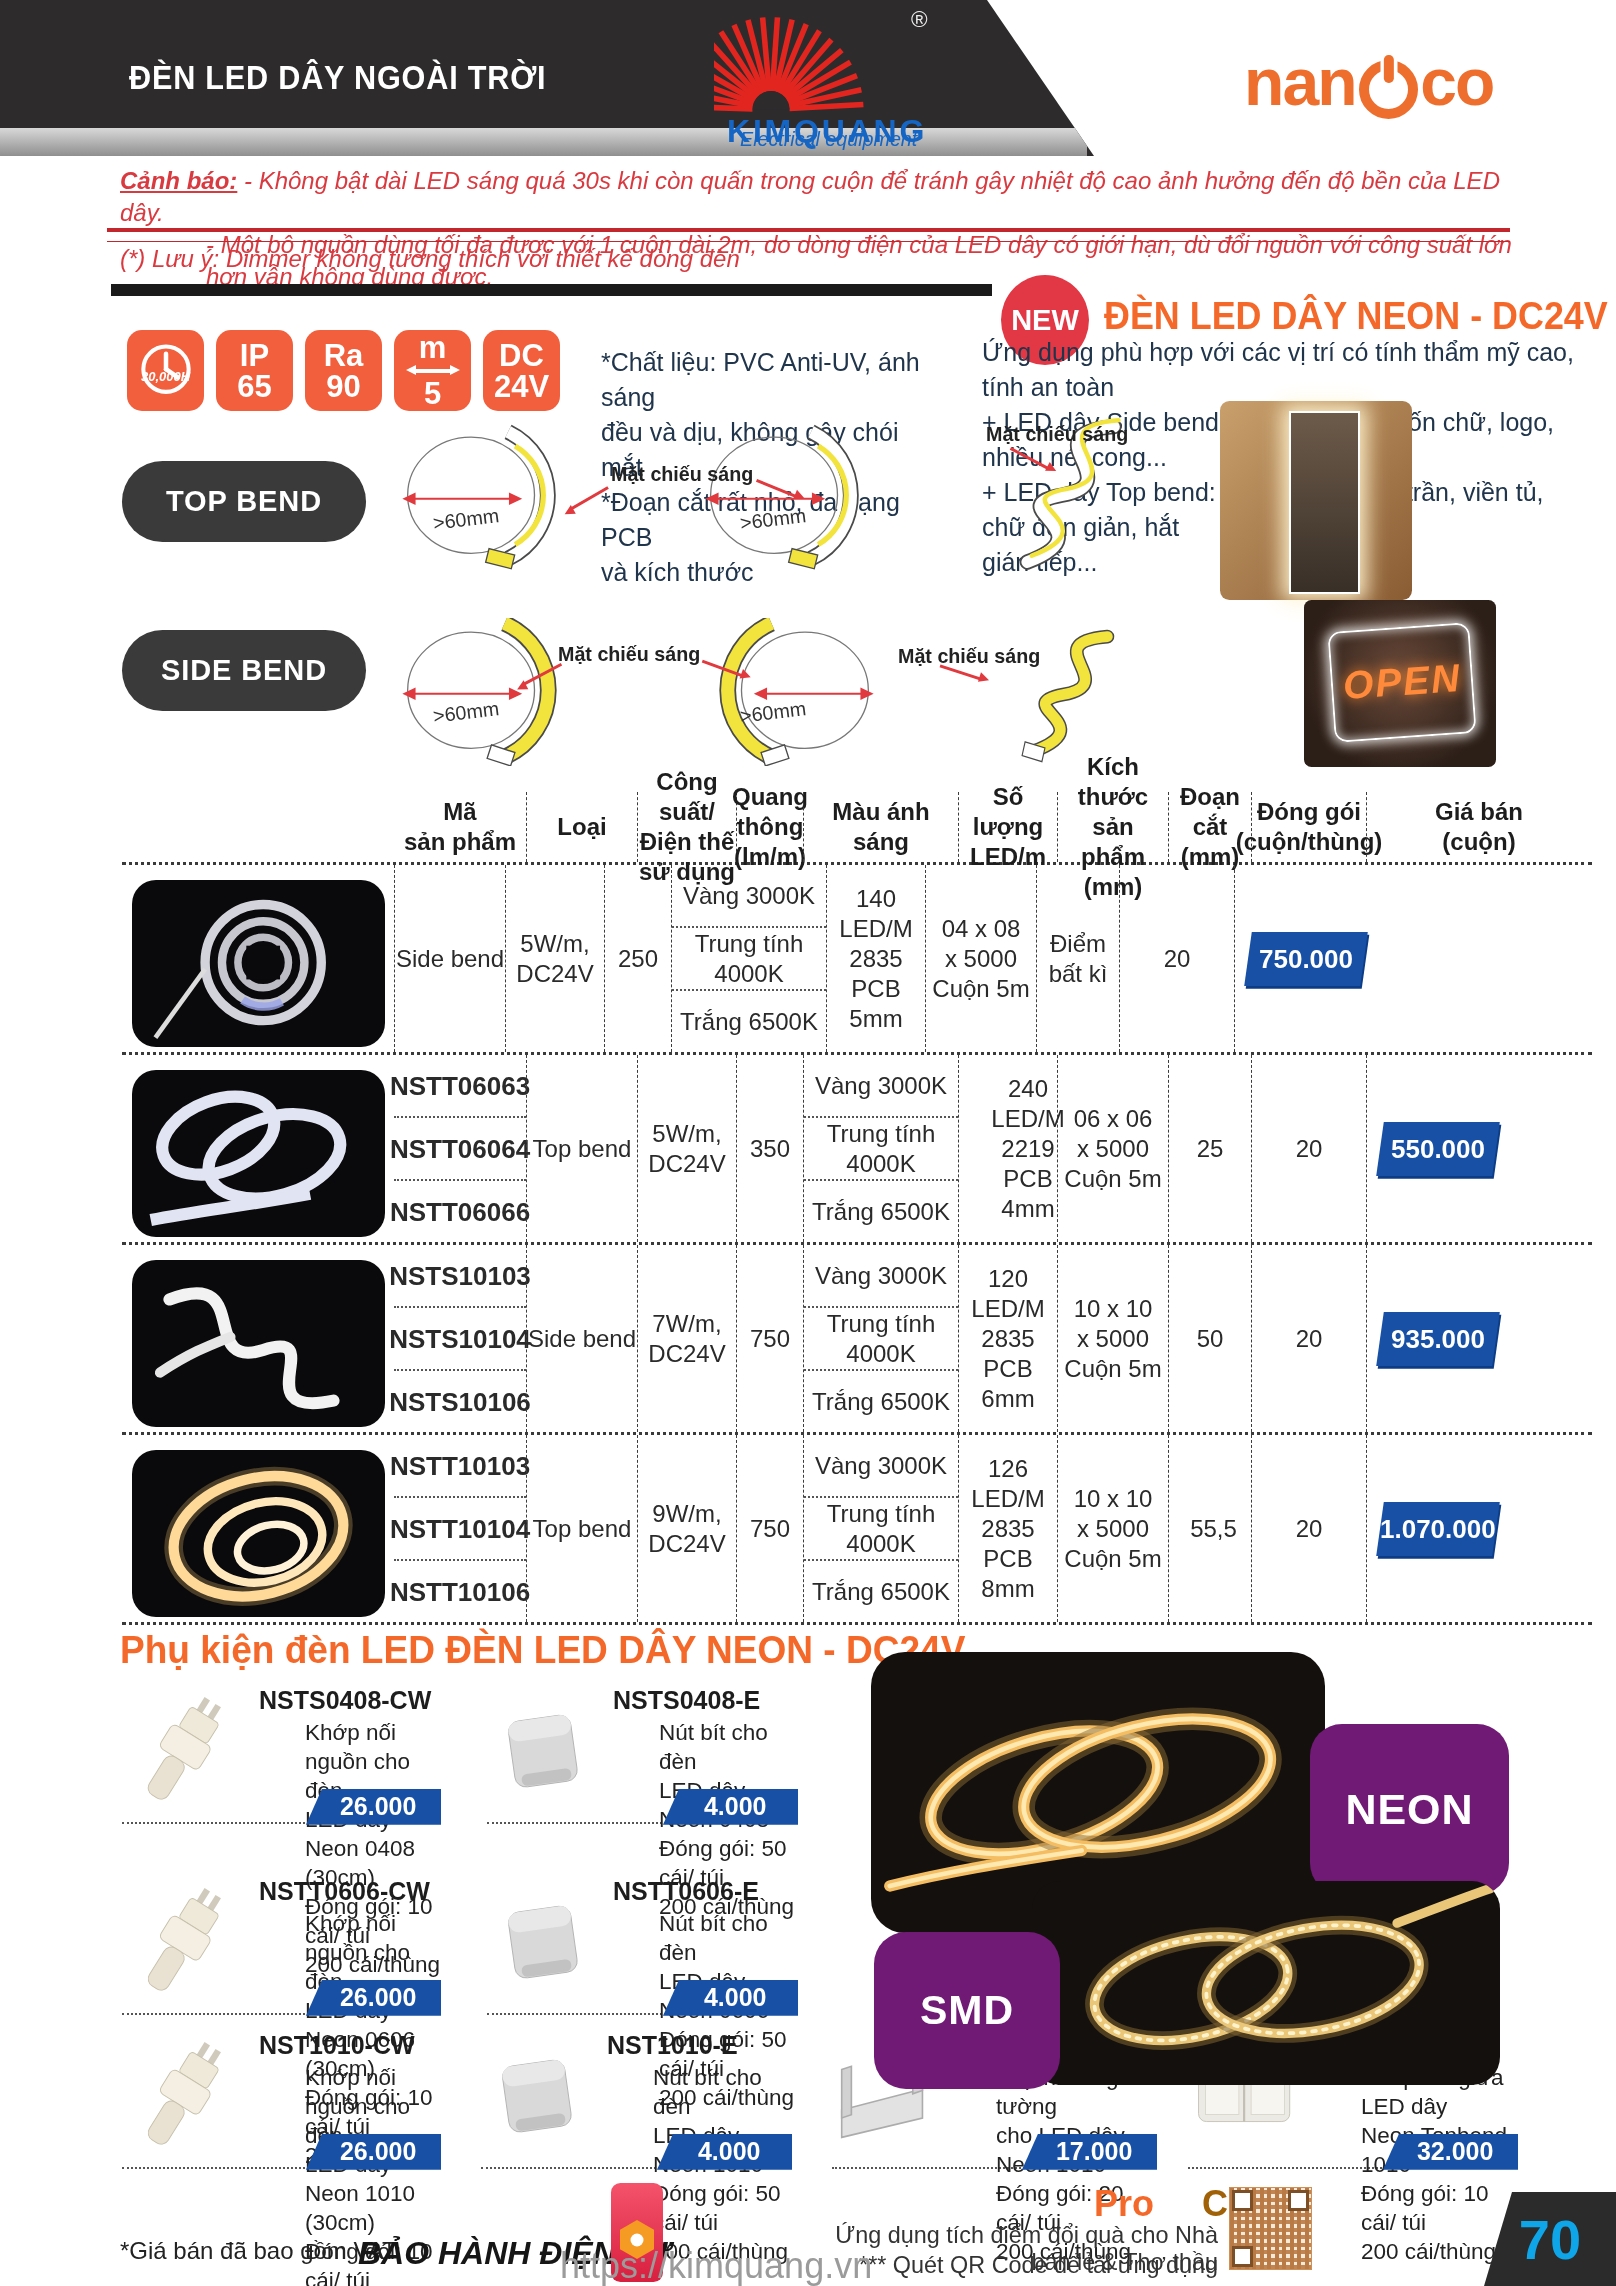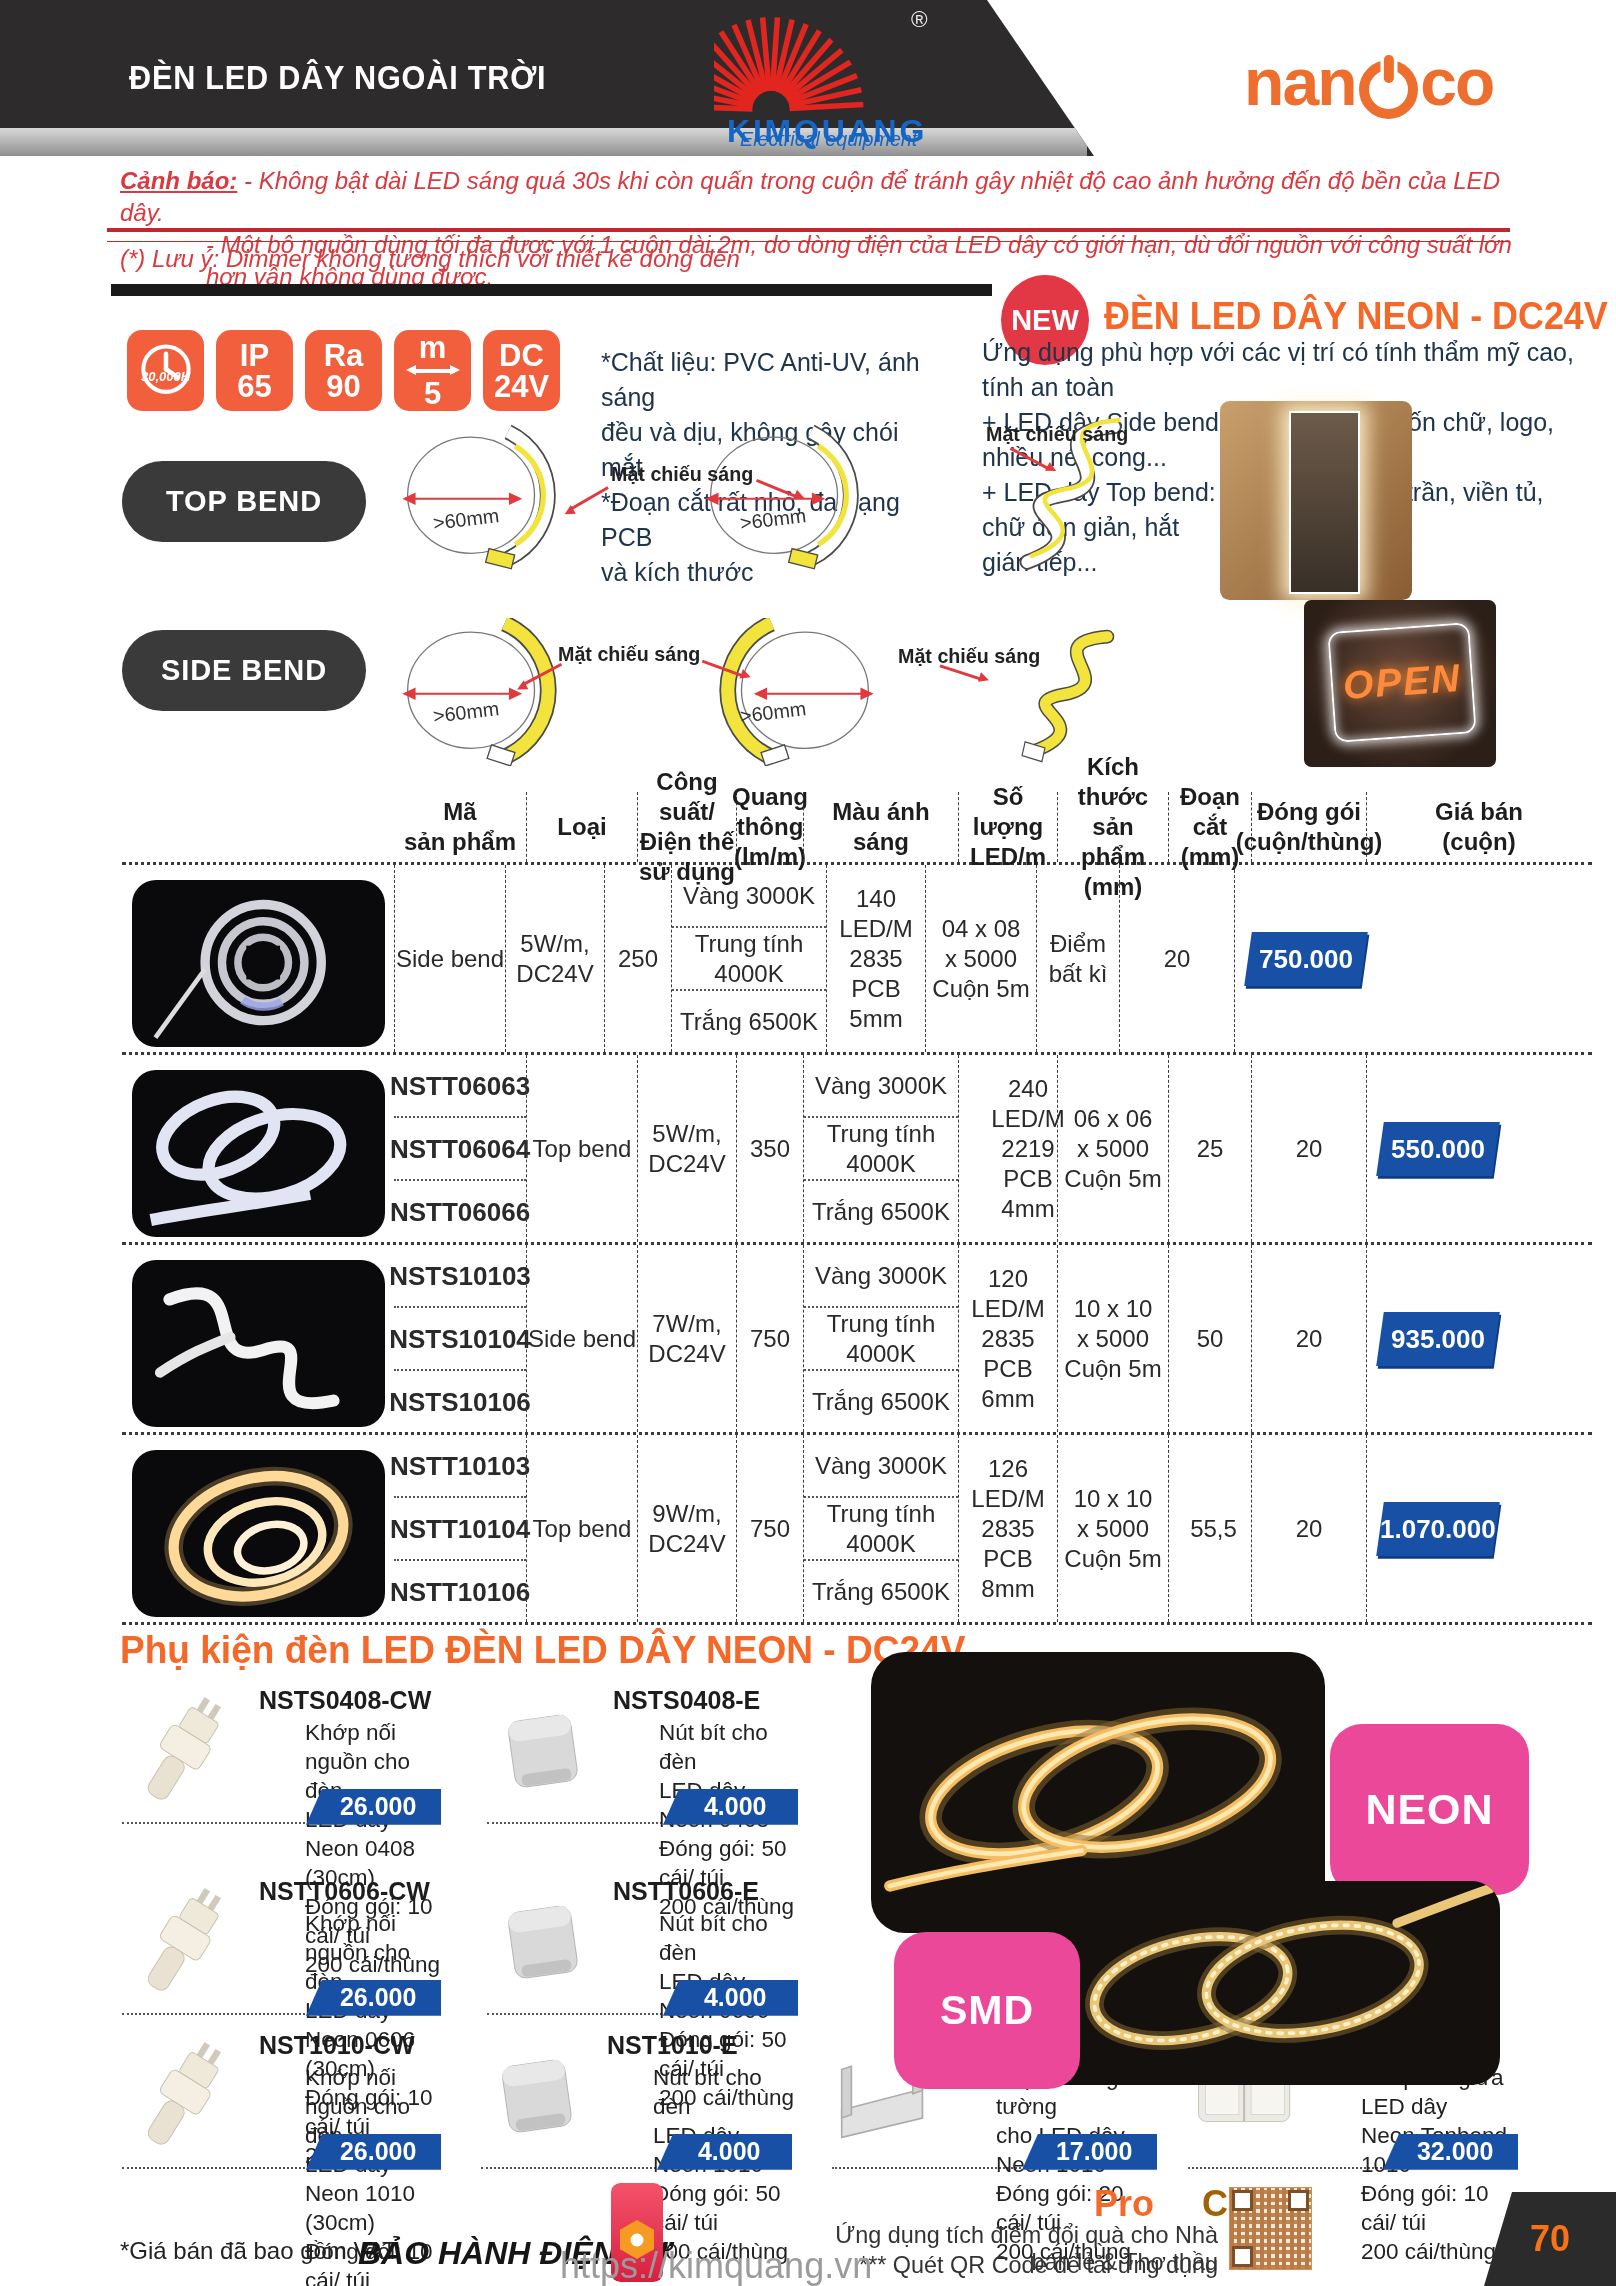--- a/index.html
+++ b/index.html
@@ -108,22 +108,22 @@
   .a-photo svg{width:100%;height:100%;}
   .a-text{position:absolute;top:0;}
   .a-code{font-weight:bold;font-size:25px;color:#1d1d1d;margin-bottom:2.8px;}
   .a-desc{font-size:22.5px;line-height:29px;color:#222;white-space:pre-line;margin-left:46px;}
   .a-badge{position:absolute;right:0;bottom:-2.8px;width:135px;height:36px;background:#1750a5;
         clip-path:polygon(16px 0,100% 0,100% 100%,0 100%);display:flex;align-items:center;
         justify-content:center;color:#fff;font-weight:bold;font-size:25px;padding-left:9.4px;box-sizing:border-box;}
 
   
   .card{border-radius:34px;background:#14100d;overflow:hidden;}
-  .glabel{background:#ec4899;border-radius:32px;color:#fff;display:flex;align-items:center;
-        justify-content:center;font-weight:bold;font-size:43px;letter-spacing:0.9px;margin-left:20px;}
+  .glabel{background:#701a75;border-radius:32px;color:#fff;display:flex;align-items:center;
+        justify-content:center;font-weight:bold;font-size:43px;letter-spacing:0.9px;}
 
   
   .f-vat{left:120px;top:2237px;font-size:24px;color:#222;}
   .f-warranty{left:358px;top:2235px;font-size:32px;font-weight:bold;font-style:italic;color:#161616;}
   .w-ribbon{left:611px;top:2183px;width:52px;height:99px;border-radius:9.4px;
         background:linear-gradient(#f4536b,#d81f3f);}
   .w-ribbon i{position:absolute;left:50%;top:37px;transform:translateX(-50%);width:34px;height:39px;
         background:#f59a23;clip-path:polygon(50% 0,100% 25%,100% 75%,50% 100%,0 75%,0 25%);}
   .w-ribbon i:after{content:"";position:absolute;left:50%;top:50%;transform:translate(-50%,-50%);
         width:13px;height:13px;border-radius:50%;background:#fff;}
@@ -133,21 +133,21 @@
   .proclub .club{color:#a16207;margin-left:48px;}
   .f-line1{left:804px;top:2222px;width:414px;text-align:right;font-size:23.4px;color:#333;}
   .f-line2{left:804px;top:2252px;width:414px;text-align:right;font-size:23.4px;color:#333;}
   .qr{left:1229px;top:2187px;width:81px;height:81px;border:1.9px solid #cf9057;background:
       repeating-linear-gradient(0deg,rgba(185,122,69,.9) 0 3.7px,transparent 3.7px 7.5px),
       repeating-linear-gradient(90deg,#b97a45 0 3.7px,#f7ead9 3.7px 7.5px);}
   .qr i{position:absolute;width:15px;height:15px;border:3.7px solid #7d4f26;background:#fff;}
   .qr i.c1{left:1.9px;top:1.9px;} .qr i.c2{right:1.9px;top:1.9px;} .qr i.c3{left:1.9px;bottom:1.9px;}
   .page-no{left:1484px;top:2192px;width:132px;height:94px;background:#2b2b2b;
         clip-path:polygon(28px 0,100% 0,100% 100%,0 100%);display:flex;align-items:center;
-        justify-content:center;color:#f97316;font-weight:bold;font-size:36px;}
+        justify-content:center;color:#0ea5e9;font-weight:bold;font-size:56px;}
 </style>
 </head>
 <body>
 
 <div class="page">
 
   <div class="abs band">
     <div class="band-strip"></div>
     <div class="band-title">ĐÈN LED DÂY NGOÀI TRỜI</div>
   </div>

